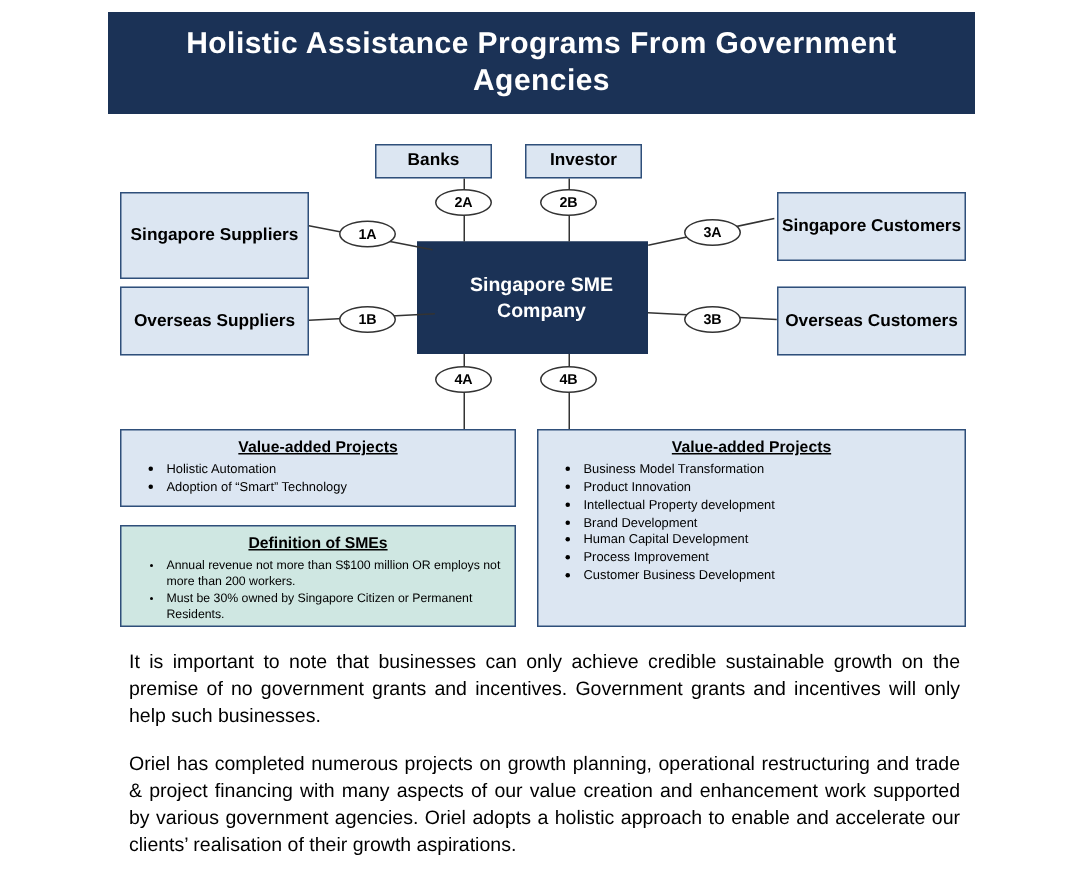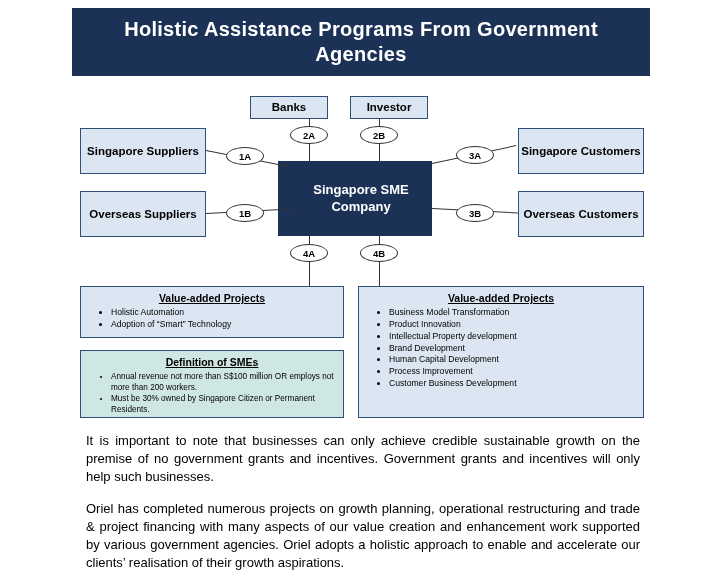--- a/index.html
+++ b/index.html
@@ -178,21 +178,21 @@
   <div class="line v" style="left:379px; top:236px; height:50px;"></div>
 
   <div class="box" style="left:250px; top:96px; width:78px; height:23px;">
     <span>Banks</span>
   </div>
 
   <div class="box" style="left:350px; top:96px; width:78px; height:23px;">
     <span>Investor</span>
   </div>
 
-  <div class="box" style="left:80px; top:128px; width:126px; height:46px;">
+  <div class="box" style="left:80px; top:128px; width:126px; height:58px;">
     <span>Singapore Suppliers</span>
   </div>
 
   <div class="box" style="left:80px; top:191px; width:126px; height:46px;">
     <span>Overseas Suppliers</span>
   </div>
 
   <div class="box" style="left:518px; top:128px; width:126px; height:46px;">
     <span>Singapore Customers</span>
   </div>

